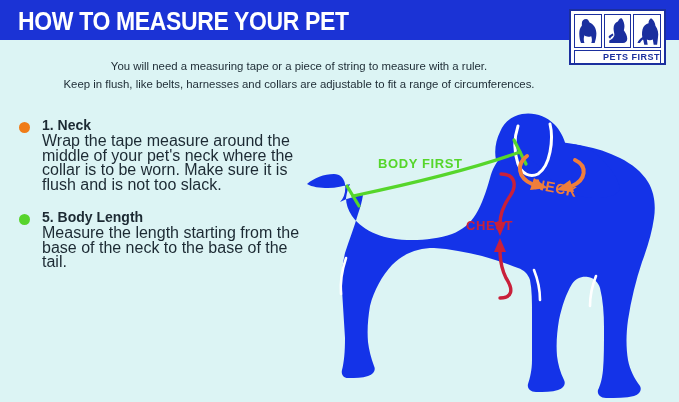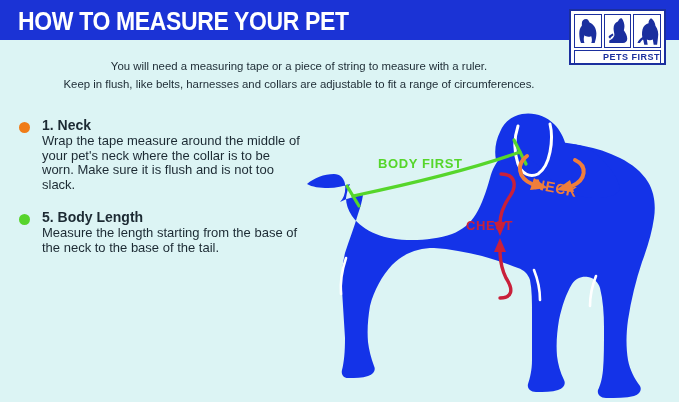--- a/index.html
+++ b/index.html
@@ -91,21 +91,21 @@
     border-radius: 50%;
   }
   .step-title {
     font-size: 14px;
     font-weight: bold;
     color: #1c2a33;
     line-height: 15px;
     margin-bottom: 1px;
   }
   .step-body {
-    font-size: 13px;
+    font-size: 16px;
     color: #1c2a33;
     line-height: 14.5px;
   }
 
   
   #illustration {
     position: absolute; left: 300px; top: 108px;
     width: 379px; height: 294px;
   }
   #illustration svg { display: block; }

